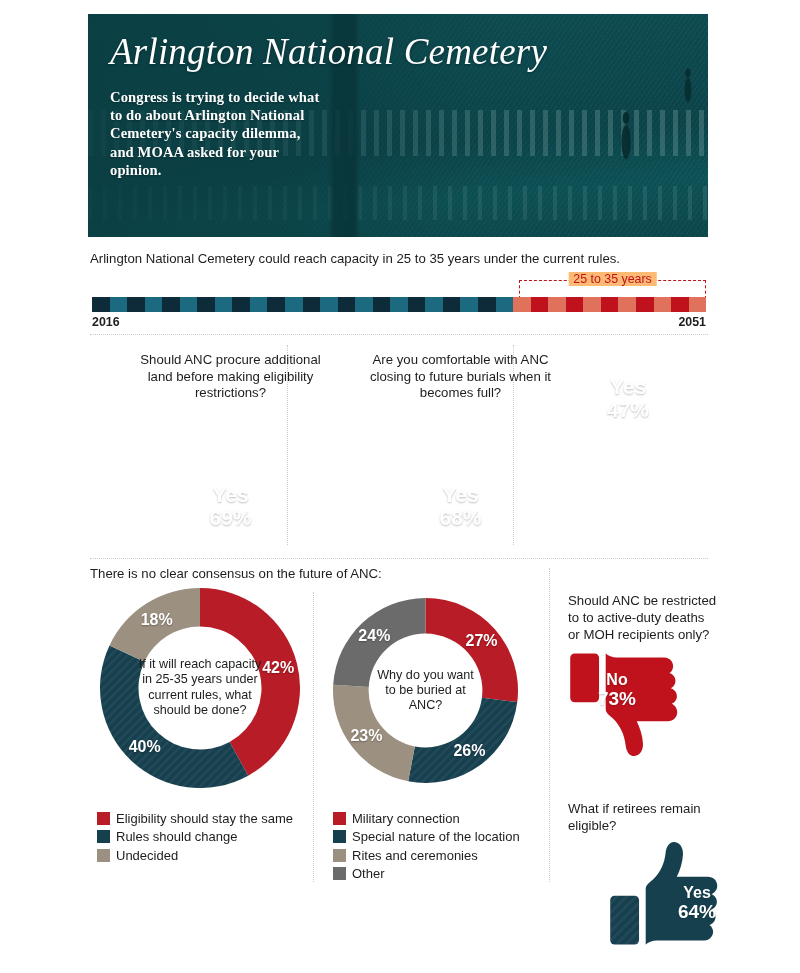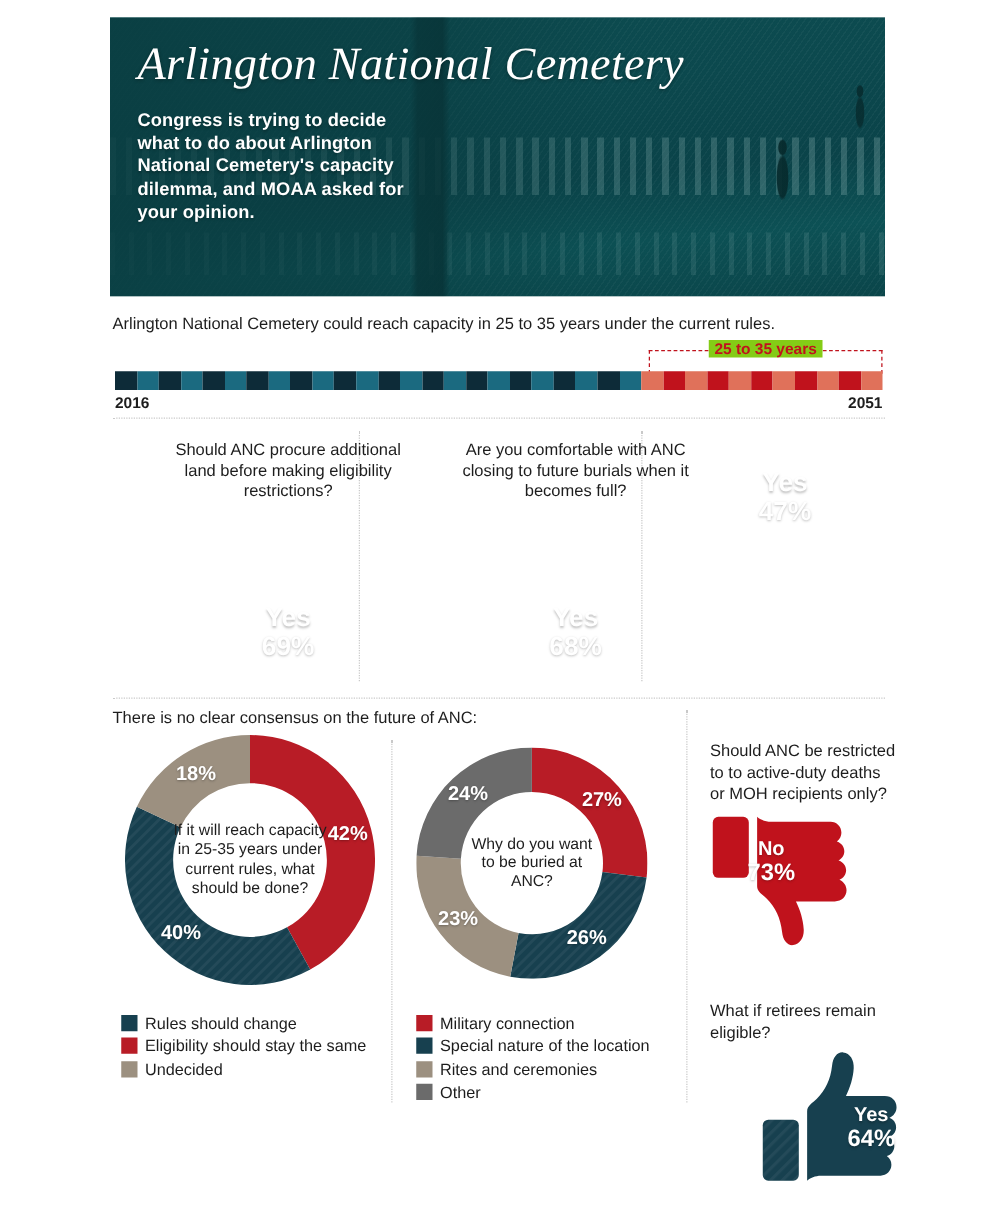--- a/index.html
+++ b/index.html
@@ -56,40 +56,41 @@
     font-style:italic;font-weight:400;
     font-size:37px;line-height:44px;color:#ffffff;
     letter-spacing:.2px;
     text-shadow:0 1px 3px rgba(0,20,20,.45);
     margin:0 0 14px 0;white-space:nowrap;
   }
   .hero-para{
     font-size:14.6px;line-height:18.2px;font-weight:700;color:#ffffff;
     letter-spacing:.1px;max-width:215px;margin:0;
     text-shadow:0 1px 2px rgba(0,20,20,.4);
+    font-family:Liberation Serif, serif;
   }
   .hero-para.second{margin-top:26px;}
 
   
   .tl-caption{
     position:absolute;left:90px;top:250px;width:620px;
     font-size:13.2px;color:#1d1d1d;line-height:18px;
   }
   .tl-wrap{position:absolute;left:92px;top:272px;width:614px;height:48px;}
   .tl-range-label{
     position:absolute;left:427px;top:0px;width:187px;height:18px;
   }
   .tl-range-box{
     position:absolute;left:0;top:8px;right:0;height:18px;
     border:1px dashed #c0121c;border-bottom:none;
   }
   .tl-range-text{
     position:absolute;left:50%;top:0;transform:translateX(-50%);
-    background:#84cc16;padding:0 5px;
-    font-size:12.4px;font-weight:700;color:#c0121c;white-space:nowrap;
+    background:#fdba74;padding:0 5px;
+    font-size:12.4px;font-weight:400;color:#c0121c;white-space:nowrap;
   }
   .tl-bar{position:absolute;left:0;top:25px;width:614px;height:15px;display:flex;}
   .tl-seg{height:15px;}
   .tl-axis{position:absolute;left:0;top:43px;width:614px;height:16px;text-align:right;}
   .tl-axis span{position:absolute;font-size:12.4px;font-weight:700;color:#1d1d1d;}
   .tl-start{left:0;}
   .tl-end{right:0;}
 
   
   .hdot{
@@ -315,26 +316,26 @@
           <path d="M 9.517294753398005 57.42207084349281 A 100 100 0 0 1 99.99999999999999 0 L 99.99999999999999 38.5 A 61.5 61.5 0 0 0 44.35313627333978 73.81457356874807 Z" fill="#9c9080"></path>
         </svg>
       <div class="donut-center" style="width:128px;">If it will reach capacity in 25-35 years under current rules, what should be done?</div>
     <div class="dval" style="left: 178.213px; top: 79.9183px; transform: translate(-50%, -50%);">42%</div>
         <div class="dval" style="left: 44.7228px; top: 158.864px; transform: translate(-50%, -50%);">40%</div>
         <div class="dval" style="left: 56.732px; top: 31.8205px; transform: translate(-50%, -50%);">18%</div>
       </div>
   </div>
   <div class="legend" id="legend1" style="left:97px;top:810px;">
       <div class="legend-item">
+        <span class="swatch" style="background: rgb(184, 28, 38);"></span>
+        <span class="legend-text">Eligibility should stay the same</span>
+      </div>
+      <div class="legend-item">
         <span class="swatch" style="background: rgb(23, 64, 79);"></span>
         <span class="legend-text">Rules should change</span>
-      </div>
-      <div class="legend-item">
-        <span class="swatch" style="background: rgb(184, 28, 38);"></span>
-        <span class="legend-text">Eligibility should stay the same</span>
       </div>
       <div class="legend-item">
         <span class="swatch" style="background: rgb(156, 144, 128);"></span>
         <span class="legend-text">Undecided</span>
       </div>
     </div>
 
   <div class="donut-cell" style="left:333px;top:598px;">
     <div class="donut-holder" id="donut2-holder" style="width: 185px; height: 185px;">
         <svg width="185" height="185" viewBox="0 0 185 185" style="display: block;">

